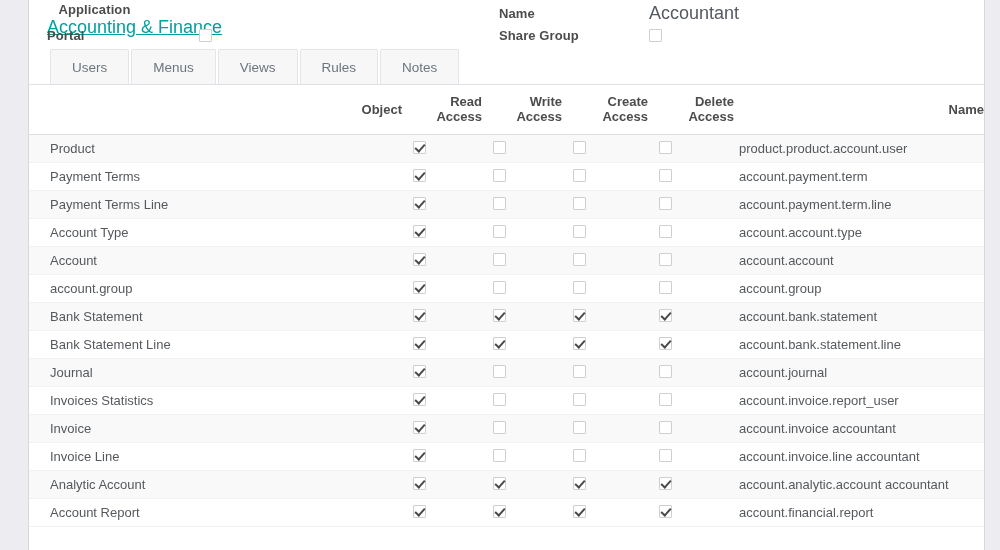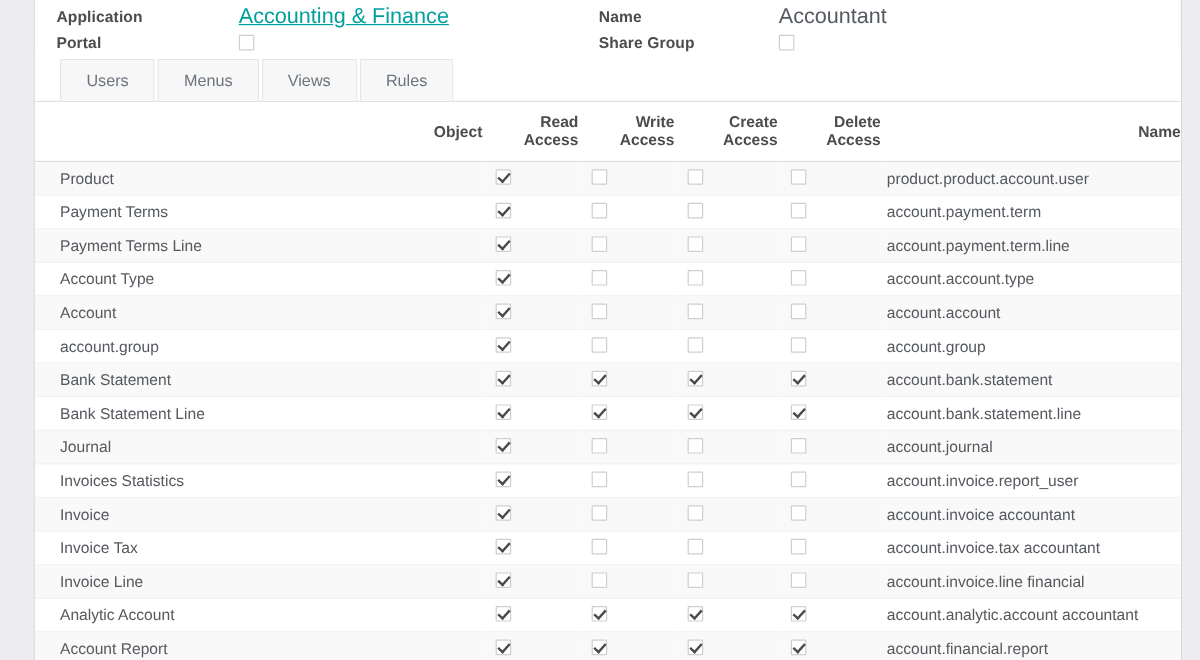--- a/index.html
+++ b/index.html
@@ -47,21 +47,21 @@
     color: #4c4c4c;
     font-size: 13px;
     letter-spacing: 0.1px;
   }
   .fvalue {
     color: #555a60;
     font-size: 18px;
   }
   .fvalue.link { color: #00a09d; }
 
-  .f-app   { left: 18px;  top: 2px;  }
+  .f-app   { left: 18px;  top: 2px; flex-direction: column;  }
   .f-app .flabel  { width: 152px; }
   .f-portal{ left: 18px;  top: 24px; }
   .f-portal .flabel { width: 152px; }
   .f-name  { left: 470px; top: 2px;  }
   .f-name .flabel { width: 150px; }
   .f-share { left: 470px; top: 24px; }
   .f-share .flabel { width: 150px; }
 
   .cbox {
     width: 13px; height: 13px;
@@ -189,20 +189,21 @@
         <span class="cbox"></span>
       </div>
 
     </div>
 
     <div class="tabs" id="tabbar">
         <div class="tab"><span>Users</span></div>
         <div class="tab"><span>Menus</span></div>
         <div class="tab"><span>Views</span></div>
         <div class="tab"><span>Rules</span></div>
+        <div class="tab"><span>Notes</span></div>
       </div>
 
     <table class="grid">
       <thead>
         <tr>
           <th class="c-object">Object</th>
           <th class="c-read">
             <span class="two">Read</span>
             <span class="two">Access</span>
           </th>
@@ -304,34 +305,26 @@
           </tr>
           <tr>
             <td class="c-object">Invoice</td>
             <td class="c-read"><span class="cbox checked"></span></td>
             <td class="c-write"><span class="cbox"></span></td>
             <td class="c-create"><span class="cbox"></span></td>
             <td class="c-delete"><span class="cbox"></span></td>
             <td class="c-name">account.invoice accountant</td>
           </tr>
           <tr>
-            <td class="c-object">Invoice Tax</td>
-            <td class="c-read"><span class="cbox checked"></span></td>
-            <td class="c-write"><span class="cbox"></span></td>
-            <td class="c-create"><span class="cbox"></span></td>
-            <td class="c-delete"><span class="cbox"></span></td>
-            <td class="c-name">account.invoice.tax accountant</td>
-          </tr>
-          <tr>
             <td class="c-object">Invoice Line</td>
             <td class="c-read"><span class="cbox checked"></span></td>
             <td class="c-write"><span class="cbox"></span></td>
             <td class="c-create"><span class="cbox"></span></td>
             <td class="c-delete"><span class="cbox"></span></td>
-            <td class="c-name">account.invoice.line financial</td>
+            <td class="c-name">account.invoice.line accountant</td>
           </tr>
           <tr>
             <td class="c-object">Analytic Account</td>
             <td class="c-read"><span class="cbox checked"></span></td>
             <td class="c-write"><span class="cbox checked"></span></td>
             <td class="c-create"><span class="cbox checked"></span></td>
             <td class="c-delete"><span class="cbox checked"></span></td>
             <td class="c-name">account.analytic.account accountant</td>
           </tr>
           <tr>

